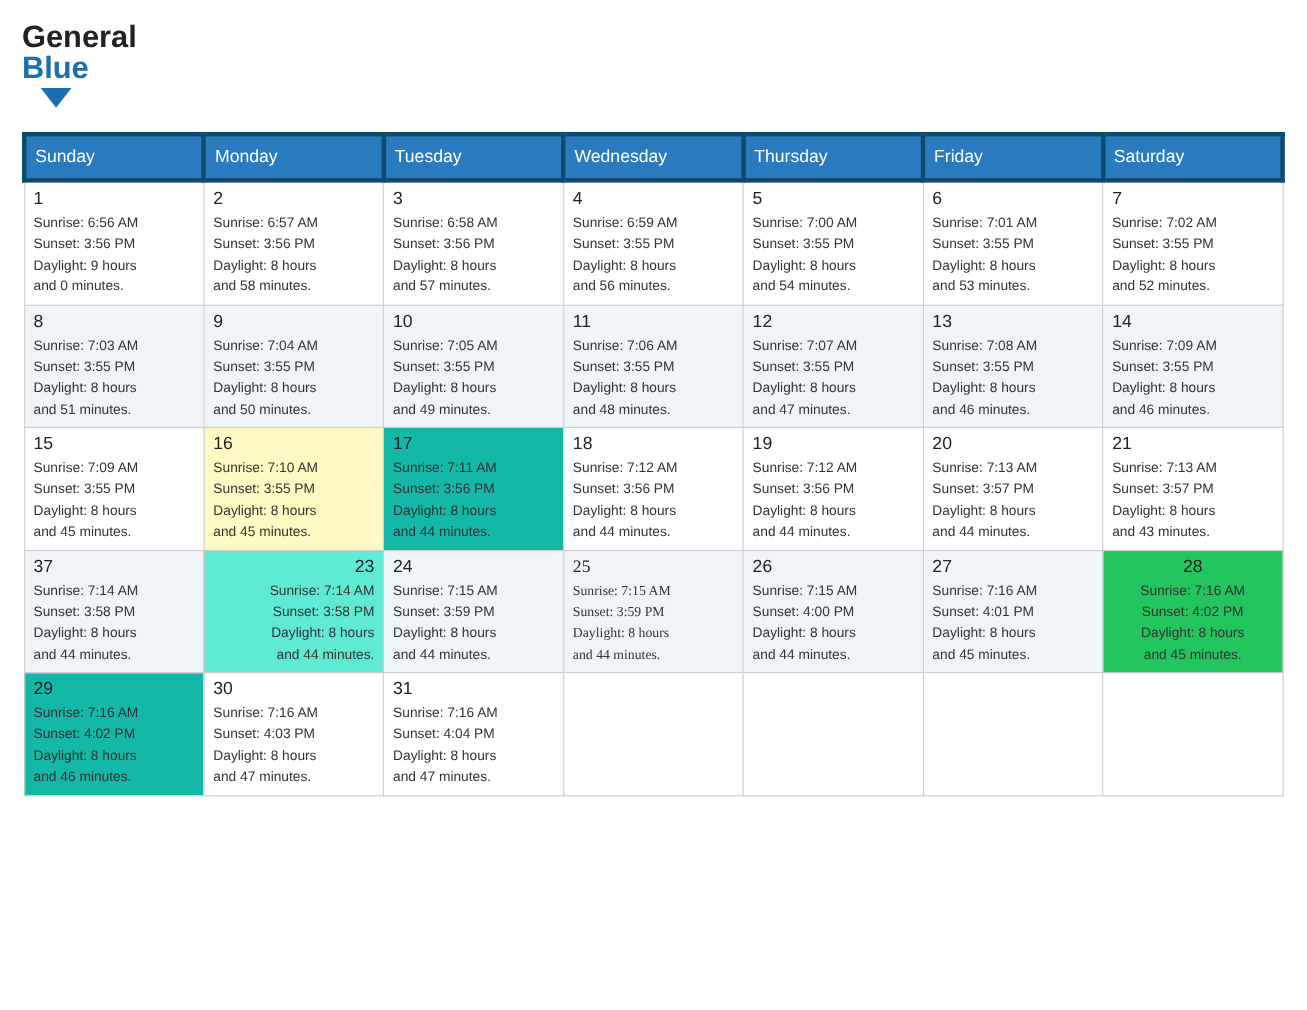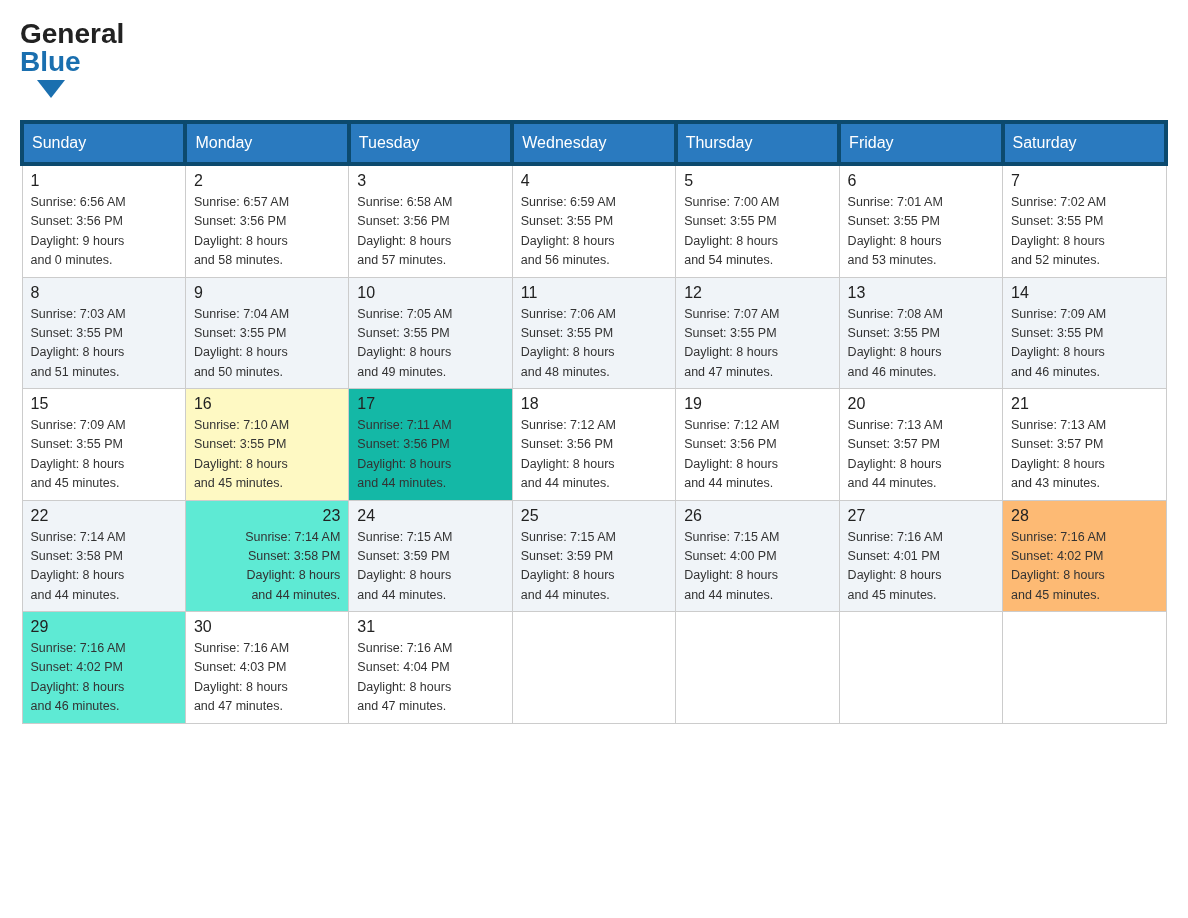--- a/index.html
+++ b/index.html
@@ -219,50 +219,50 @@
           <span class="day-num">20</span>
           <div class="day-info">Sunrise: 7:13 AM<br>Sunset: 3:57 PM<br>Daylight: 8 hours<br>and 44 minutes.</div>
         </td>
         <td style="background: rgb(255, 255, 255);">
           <span class="day-num">21</span>
           <div class="day-info">Sunrise: 7:13 AM<br>Sunset: 3:57 PM<br>Daylight: 8 hours<br>and 43 minutes.</div>
         </td>
       </tr>
       <tr>
         <td style="background: rgb(240, 244, 248);">
-          <span class="day-num">22</span>
+          <span class="day-num">37</span>
           <div class="day-info">Sunrise: 7:14 AM<br>Sunset: 3:58 PM<br>Daylight: 8 hours<br>and 44 minutes.</div>
         </td>
         <td style="background: #5eead4; text-align: right;">
           <span class="day-num">23</span>
           <div class="day-info">Sunrise: 7:14 AM<br>Sunset: 3:58 PM<br>Daylight: 8 hours<br>and 44 minutes.</div>
         </td>
         <td style="background: rgb(240, 244, 248);">
           <span class="day-num">24</span>
           <div class="day-info">Sunrise: 7:15 AM<br>Sunset: 3:59 PM<br>Daylight: 8 hours<br>and 44 minutes.</div>
         </td>
-        <td style="background: rgb(240, 244, 248);">
+        <td style="background: rgb(240, 244, 248); font-family: Liberation Serif, serif;">
           <span class="day-num">25</span>
           <div class="day-info">Sunrise: 7:15 AM<br>Sunset: 3:59 PM<br>Daylight: 8 hours<br>and 44 minutes.</div>
         </td>
         <td style="background: rgb(240, 244, 248);">
           <span class="day-num">26</span>
           <div class="day-info">Sunrise: 7:15 AM<br>Sunset: 4:00 PM<br>Daylight: 8 hours<br>and 44 minutes.</div>
         </td>
         <td style="background: rgb(240, 244, 248);">
           <span class="day-num">27</span>
           <div class="day-info">Sunrise: 7:16 AM<br>Sunset: 4:01 PM<br>Daylight: 8 hours<br>and 45 minutes.</div>
         </td>
-        <td style="background: #fdba74;">
+        <td style="background: #22c55e; text-align: center;">
           <span class="day-num">28</span>
           <div class="day-info">Sunrise: 7:16 AM<br>Sunset: 4:02 PM<br>Daylight: 8 hours<br>and 45 minutes.</div>
         </td>
       </tr>
       <tr>
-        <td style="background: #5eead4;">
+        <td style="background: #14b8a6;">
           <span class="day-num">29</span>
           <div class="day-info">Sunrise: 7:16 AM<br>Sunset: 4:02 PM<br>Daylight: 8 hours<br>and 46 minutes.</div>
         </td>
         <td style="background: rgb(255, 255, 255);">
           <span class="day-num">30</span>
           <div class="day-info">Sunrise: 7:16 AM<br>Sunset: 4:03 PM<br>Daylight: 8 hours<br>and 47 minutes.</div>
         </td>
         <td style="background: rgb(255, 255, 255);">
           <span class="day-num">31</span>
           <div class="day-info">Sunrise: 7:16 AM<br>Sunset: 4:04 PM<br>Daylight: 8 hours<br>and 47 minutes.</div>

